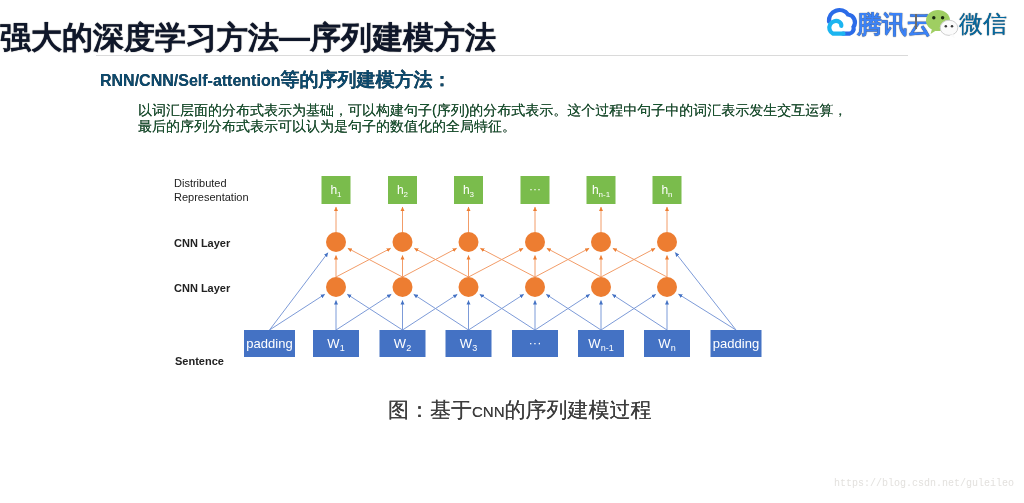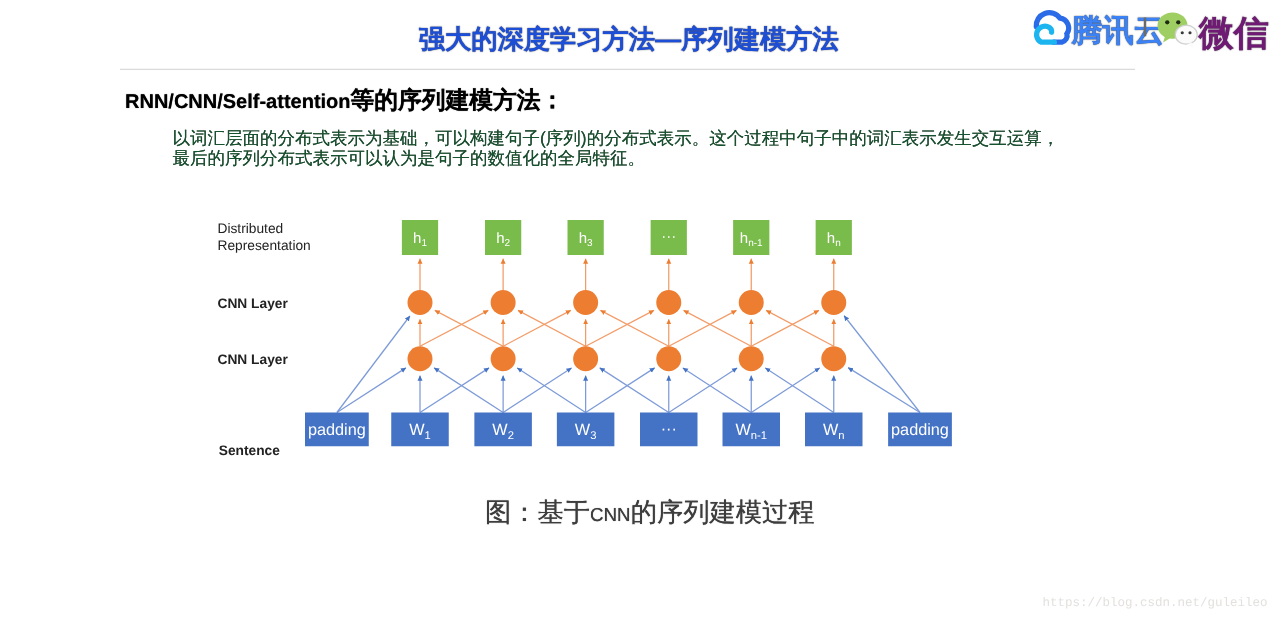--- a/index.html
+++ b/index.html
@@ -1,40 +1,40 @@
 <!DOCTYPE html>
 <html><head><meta charset="utf-8"><style>
 *{margin:0;padding:0;box-sizing:border-box}
 html,body{width:1024px;height:503px;background:#fff;overflow:hidden}
 body{font-family:"Liberation Sans",sans-serif;position:relative}
 .abs{position:absolute;white-space:nowrap}
 </style></head><body>
-<div class="abs" style="left:0;top:17px;width:1006px;text-align:center;font-size:21px;font-weight:bold;color:#1d4ed8;text-shadow:0 0 1px #2e2e2e">强大的深度学习方法—序列建模方法</div>
+<div class="abs" style="left:0;top:17px;width:1006px;font-size:31px;font-weight:bold;color:#0f172a;text-shadow:0 0 1px #2e2e2e">强大的深度学习方法—序列建模方法</div>
 
 <svg class="abs" style="left:820px;top:5px" width="200" height="40" viewBox="0 0 200 40">
   <path d="M9 16.5 A10.5 10.5 0 0 1 28 9.5 A8 8 0 0 1 33.5 22 A5.4 5.4 0 0 1 29.5 28.7 L23 28.7" fill="none" stroke="#2b6be8" stroke-width="4.2" stroke-linecap="round"></path>
   <path d="M23.5 28.7 L13 28.7 A6.7 6.7 0 1 1 19.5 17 A4.2 4.2 0 0 1 21.3 20.8" fill="none" stroke="#1cb5f0" stroke-width="4.2" stroke-linecap="round"></path>
 </svg>
 <div class="abs" style="left:857px;top:8px;font-size:25px;color:#3b82f6;font-weight:bold;text-shadow:0 0 1px #151515">腾讯云</div>
 <div class="abs" style="left:915px;top:14px;width:2px;height:15px;background:#6a6a6a"></div>
 <svg class="abs" style="left:924px;top:6px" width="36" height="34" viewBox="0 0 36 34">
   <ellipse cx="14" cy="14.5" rx="12" ry="10.5" fill="#9fce62"></ellipse>
   <path d="M8 23 L6.5 28 L12 24.5 z" fill="#9fce62"></path>
   <circle cx="9.8" cy="11.8" r="1.7" fill="#1d2b12"></circle>
   <circle cx="18.6" cy="11.8" r="1.7" fill="#1d2b12"></circle>
   <ellipse cx="25" cy="21.8" rx="8.8" ry="7.6" fill="#fbfbfb" stroke="#cfcfcf" stroke-width="1"></ellipse>
   <path d="M29.3 28 L31 32.5 L25.5 29.5 z" fill="#fbfbfb"></path>
   <circle cx="21.8" cy="20.2" r="1.25" fill="#3a3a3a"></circle>
   <circle cx="28" cy="20.2" r="1.25" fill="#3a3a3a"></circle>
 </svg>
-<div class="abs" style="left:959px;top:8px;font-size:28px;color:#701a75;font-weight:bold;text-shadow:0 0 1px #2a2a2a">微信</div>
+<div class="abs" style="left:959px;top:8px;font-size:24px;color:#0369a1;font-weight:normal;text-shadow:0 0 1px #2a2a2a">微信</div>
 
 <div class="abs" style="left:96px;top:55px;width:812px;height:1px;background:#dadada"></div>
 
-<div class="abs" style="left:100px;top:67px;font-size:16px;font-weight:bold;color:#000000;text-shadow:0 0 0.6px #262626">RNN/CNN/Self-attention<span style="font-size:19px">等的序列建模方法：</span></div>
+<div class="abs" style="left:100px;top:67px;font-size:16px;font-weight:bold;color:#0c4a6e;text-shadow:0 0 0.6px #262626">RNN/CNN/Self-attention<span style="font-size:19px">等的序列建模方法：</span></div>
 
 <div class="abs" style="left:138px;top:103px;font-size:14px;line-height:15.5px;color:#14532d;text-shadow:0 0 0.5px #3f3f3f">以词汇层面的分布式表示为基础，可以构建句子(序列)的分布式表示。这个过程中句子中的词汇表示发生交互运算，<br>最后的序列分布式表示可以认为是句子的数值化的全局特征。</div>
 
 <svg class="abs" style="left:0;top:0" width="1024" height="503" viewBox="0 0 1024 503">
 <defs>
 <marker id="ab" markerWidth="6" markerHeight="6" refX="4.0" refY="3" orient="auto">
         <path d="M0,1 L4.3,3 L0,5 z" fill="#4472c4"></path>
       </marker>
 <marker id="ao" markerWidth="6" markerHeight="6" refX="4.0" refY="3" orient="auto">
         <path d="M0,1 L4.3,3 L0,5 z" fill="#ed7d31"></path>

